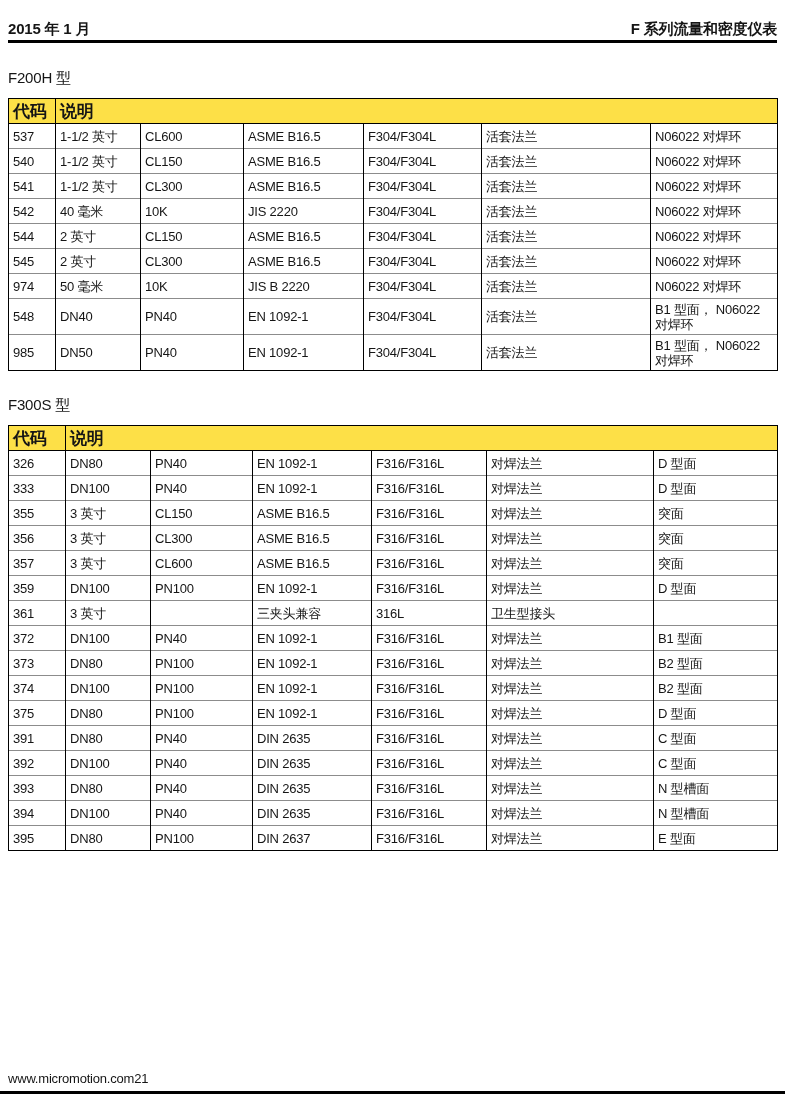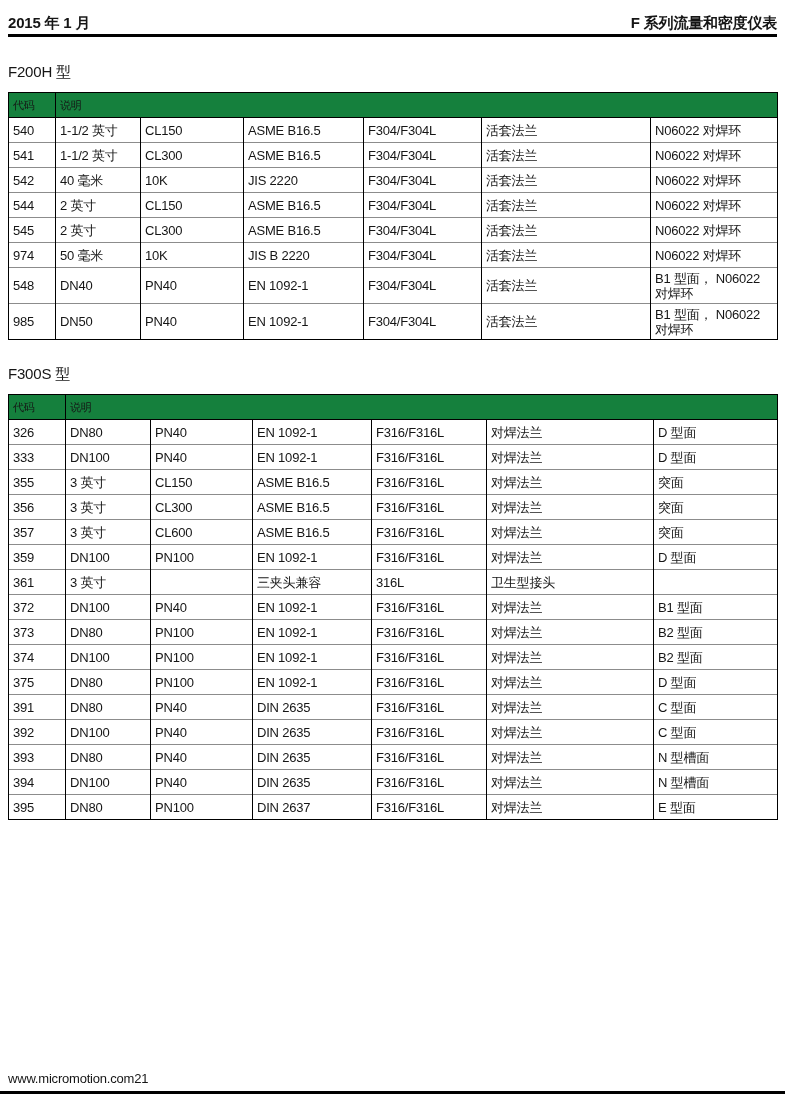--- a/index.html
+++ b/index.html
@@ -7,21 +7,21 @@
   body {
     width:785px; height:1094px; position:relative; overflow:hidden;
     background:#ffffff; color:#151515;
     font-family:"Liberation Sans", sans-serif;
   }
   .inner { padding:0 8px; }
 
   
   .pagehead {
     display:flex; justify-content:space-between; align-items:flex-end;
-    padding-top:14px; font-size:15px; font-weight:bold; line-height:17px;
+    padding-top:20px; font-size:15px; font-weight:bold; line-height:17px;
     letter-spacing:-0.2px;
   }
   .headrule { height:2.5px; background:#000; margin-top:3px; }
 
   
   .sec-title {
     font-size:15px; font-weight:normal; letter-spacing:-0.2px;
     margin:0; line-height:17px;
   }
   #sec0-title { margin-top:26px; margin-bottom:12px; }
@@ -32,21 +32,21 @@
     border-collapse:collapse; table-layout:fixed; width:769px;
     font-size:13px; line-height:15px; letter-spacing:-0.2px;
     border:1px solid #000;
   }
   table.spec th, table.spec td {
     border-left:1px solid #000; border-right:1px solid #000;
     padding:3px 4px 2px 4px; vertical-align:middle; text-align:left;
     overflow:hidden; height:25px;
   }
   table.spec thead th {
-    background:#15803d; font-weight:normal; font-size:11px;
+    background:#fde047; font-weight:bold; font-size:17px;
     border-bottom:1.5px solid #000; border-top:1px solid #000;
   }
   table.spec tbody td { border-top:1px solid #8c8c8c; }
   table.spec tbody tr:first-child td { border-top:none; }
 
   
   .footer {
     position:absolute; left:8px; right:8px; bottom:8px;
     display:flex; 
     font-size:13px; line-height:15px; letter-spacing:-0.2px;
@@ -77,20 +77,29 @@
         <col style="width: 127px;">
       </colgroup>
     <thead>
       <tr>
         <th>代码</th>
         <th colspan="6">说明</th>
       </tr>
     </thead>
     <tbody>
         <tr>
+          <td>537</td>
+          <td>1-1/2 英寸</td>
+          <td>CL600</td>
+          <td>ASME B16.5</td>
+          <td>F304/F304L</td>
+          <td>活套法兰</td>
+          <td>N06022 对焊环</td>
+        </tr>
+        <tr>
           <td>540</td>
           <td>1-1/2 英寸</td>
           <td>CL150</td>
           <td>ASME B16.5</td>
           <td>F304/F304L</td>
           <td>活套法兰</td>
           <td>N06022 对焊环</td>
         </tr>
         <tr>
           <td>541</td>

